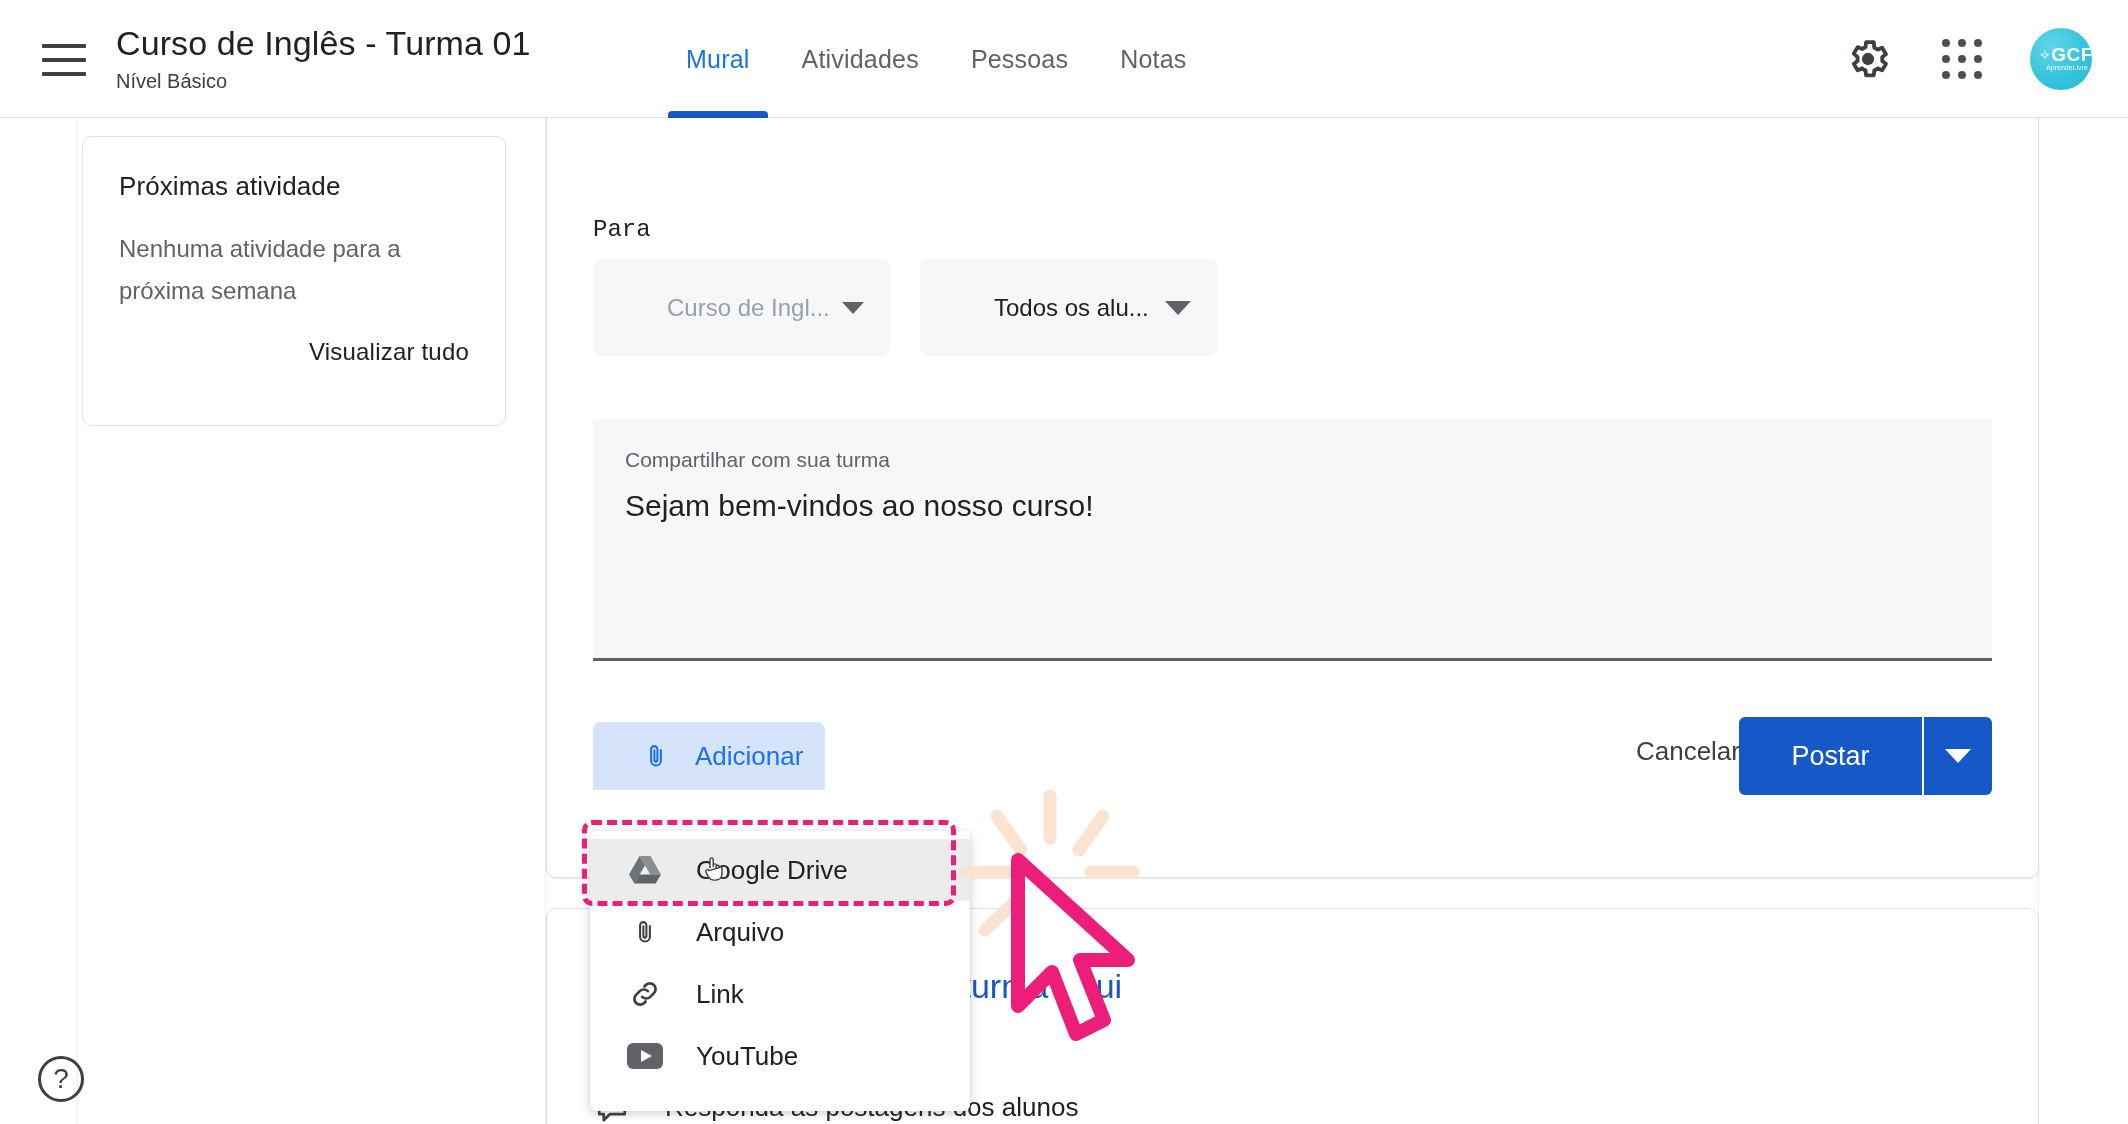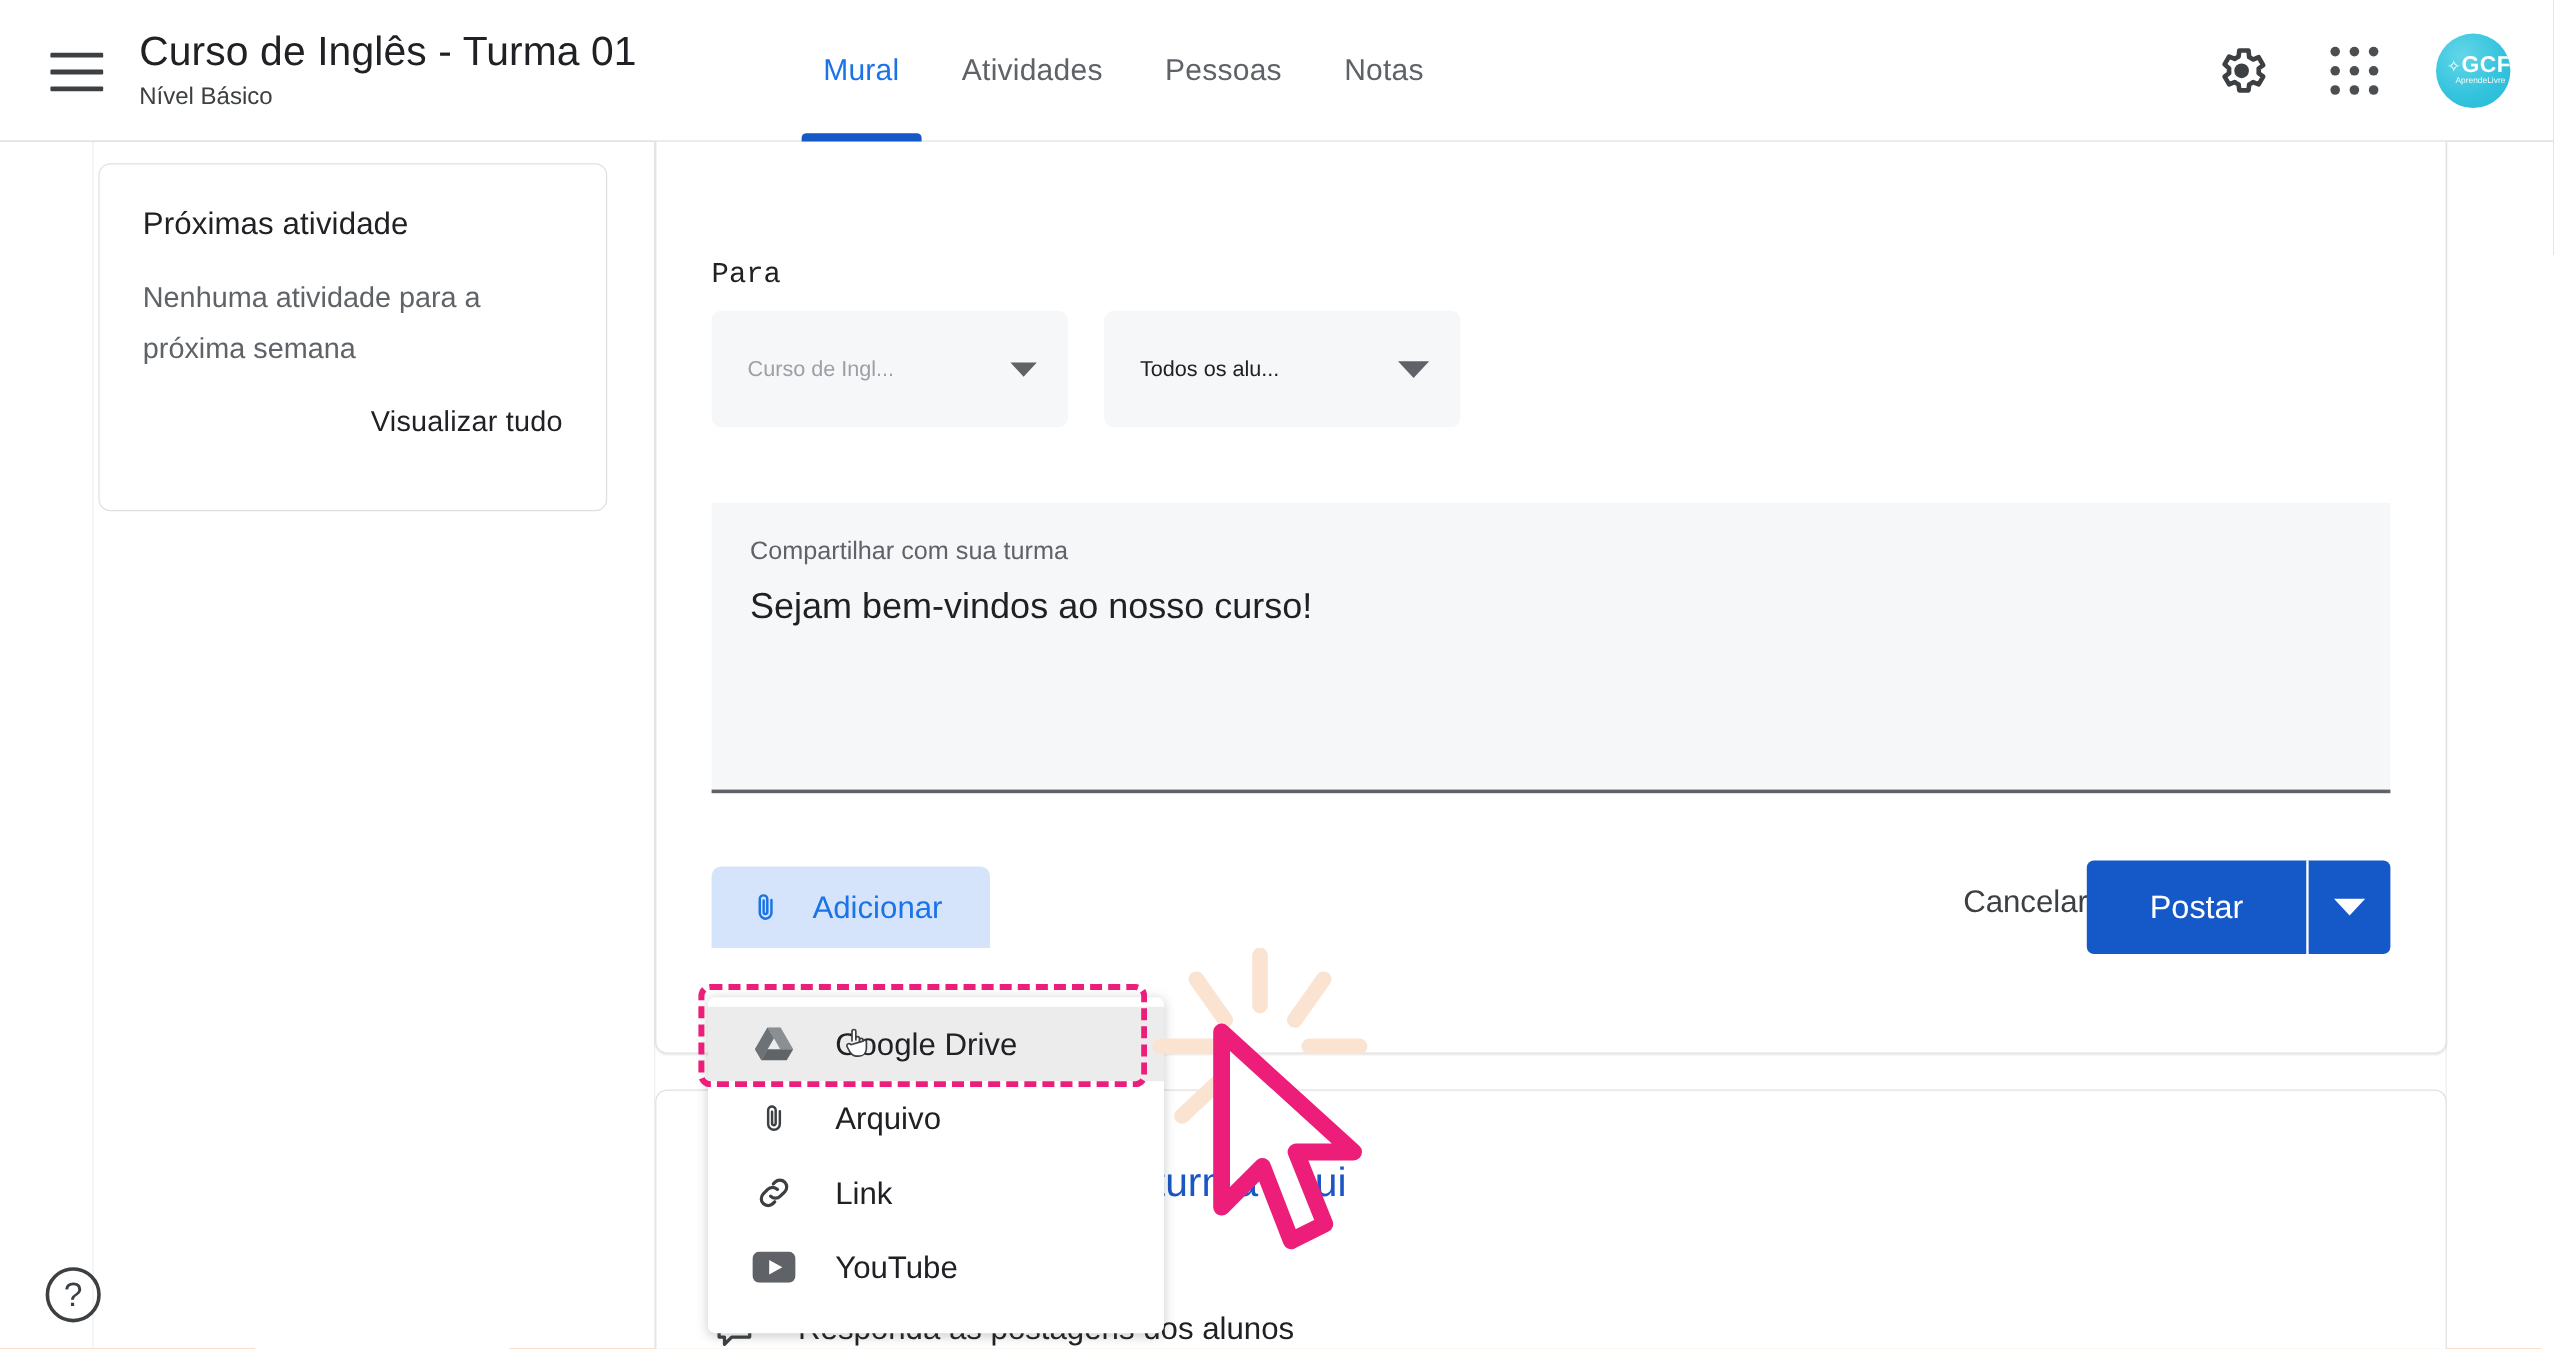--- a/index.html
+++ b/index.html
@@ -96,40 +96,40 @@
     padding:0 46px;
   }
   .para-label { position:absolute; left:46px; top:137px; font-size:24px; color:#202124;font-family:Liberation Mono, monospace; }
 
   .selects { position:absolute; left:46px; top:180px; display:flex; gap:30px; }
   .select-box {
     width:297px; height:97px; background:#f6f7f9; border-radius:8px;
     display:flex; align-items:center; justify-content:space-between;
     padding:0 26px 0 30px; cursor:pointer;
   }
-  .select-val { font-size:18px; color:#202124; white-space:nowrap; }
+  .select-val { font-size:24px; color:#202124; white-space:nowrap;margin-left:44px; }
   .select-val.muted { color:#9aa0a6; }
   .caret {
     width:0;height:0;border-left:13px solid transparent;border-right:13px solid transparent;
     border-top:14px solid #5f6368;
   }
   .caret.small { border-left-width:11px;border-right-width:11px;border-top-width:12px; }
 
   .textbox {
     position:absolute; left:46px; top:340px; width:1399px; height:242px;
     background:#f6f7f9; border-bottom:3px solid #5f6368;
     padding:28px 32px;
   }
   .tb-hint { font-size:21px; color:#5f6368; line-height:26px; }
   .tb-value { font-size:30px; color:#202124; margin-top:14px; line-height:38px; }
 
   .add-btn {
     position:absolute; left:46px; top:643px; width:232px; height:68px;
     background:#d6e4fb; border-radius:8px 8px 0 0;
-    display:flex; align-items:center; gap:20px; padding-left:26px;
+    display:flex; align-items:center; gap:20px; padding-left:44px;
     cursor:pointer; z-index:22;
   }
   .add-btn .lbl { font-size:26px; color:#1a73e8; font-weight:500; }
 
   .cancel-btn {
     position:absolute; right:278px; top:645px;
     font-size:26px; color:#3c4043; cursor:pointer; padding:12px 20px;
   }
   .post-group { position:absolute; right:46px; top:638px; display:flex; align-items:stretch; }
   .post-btn {

